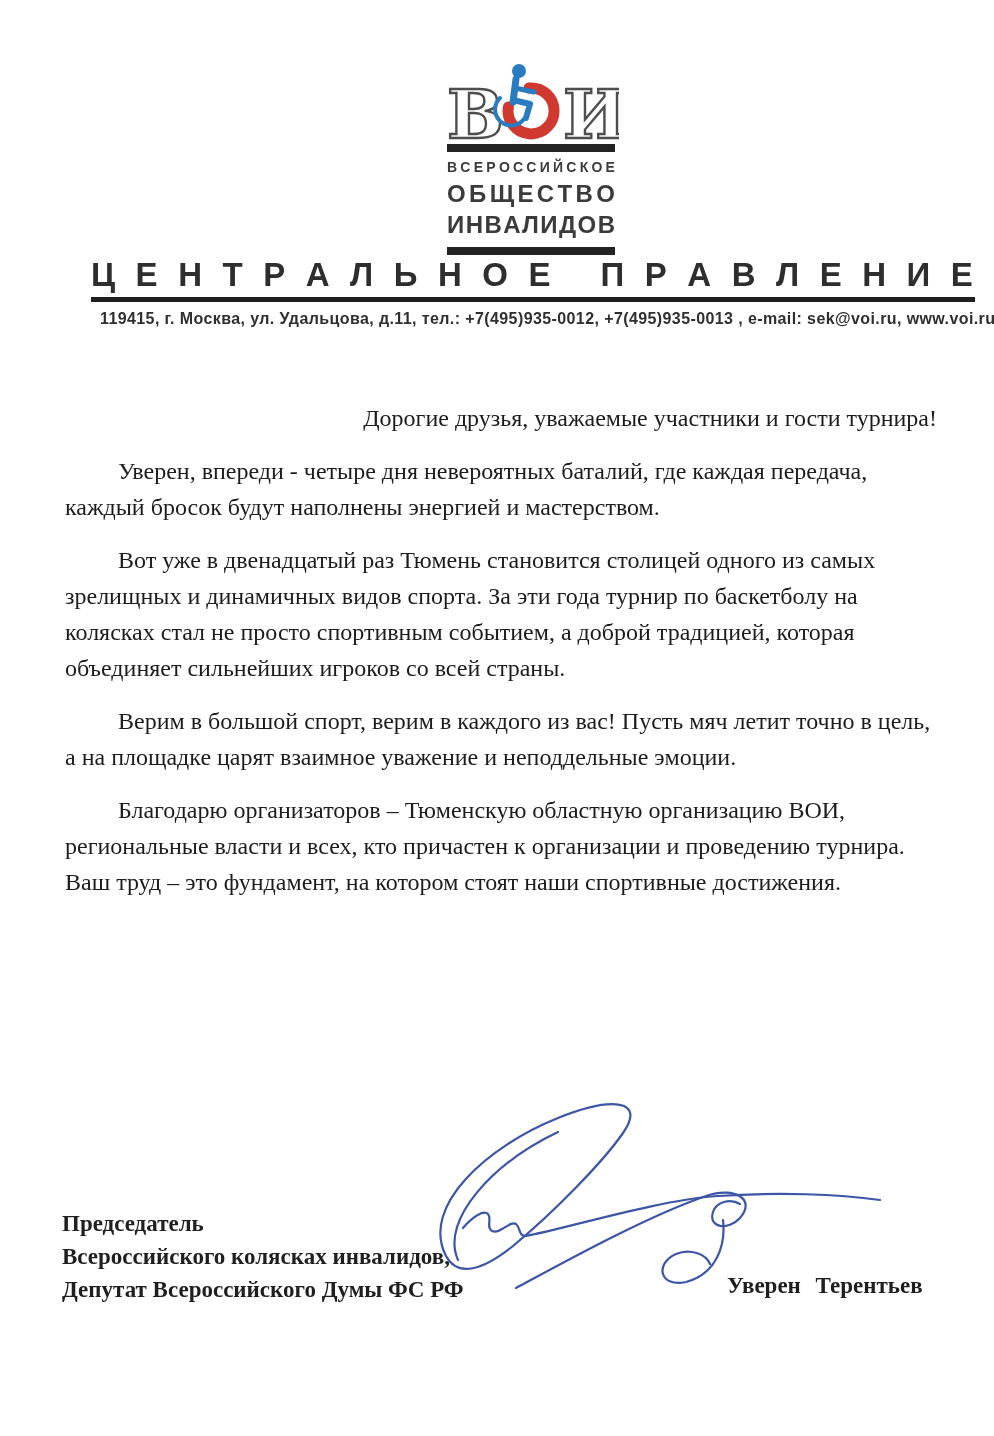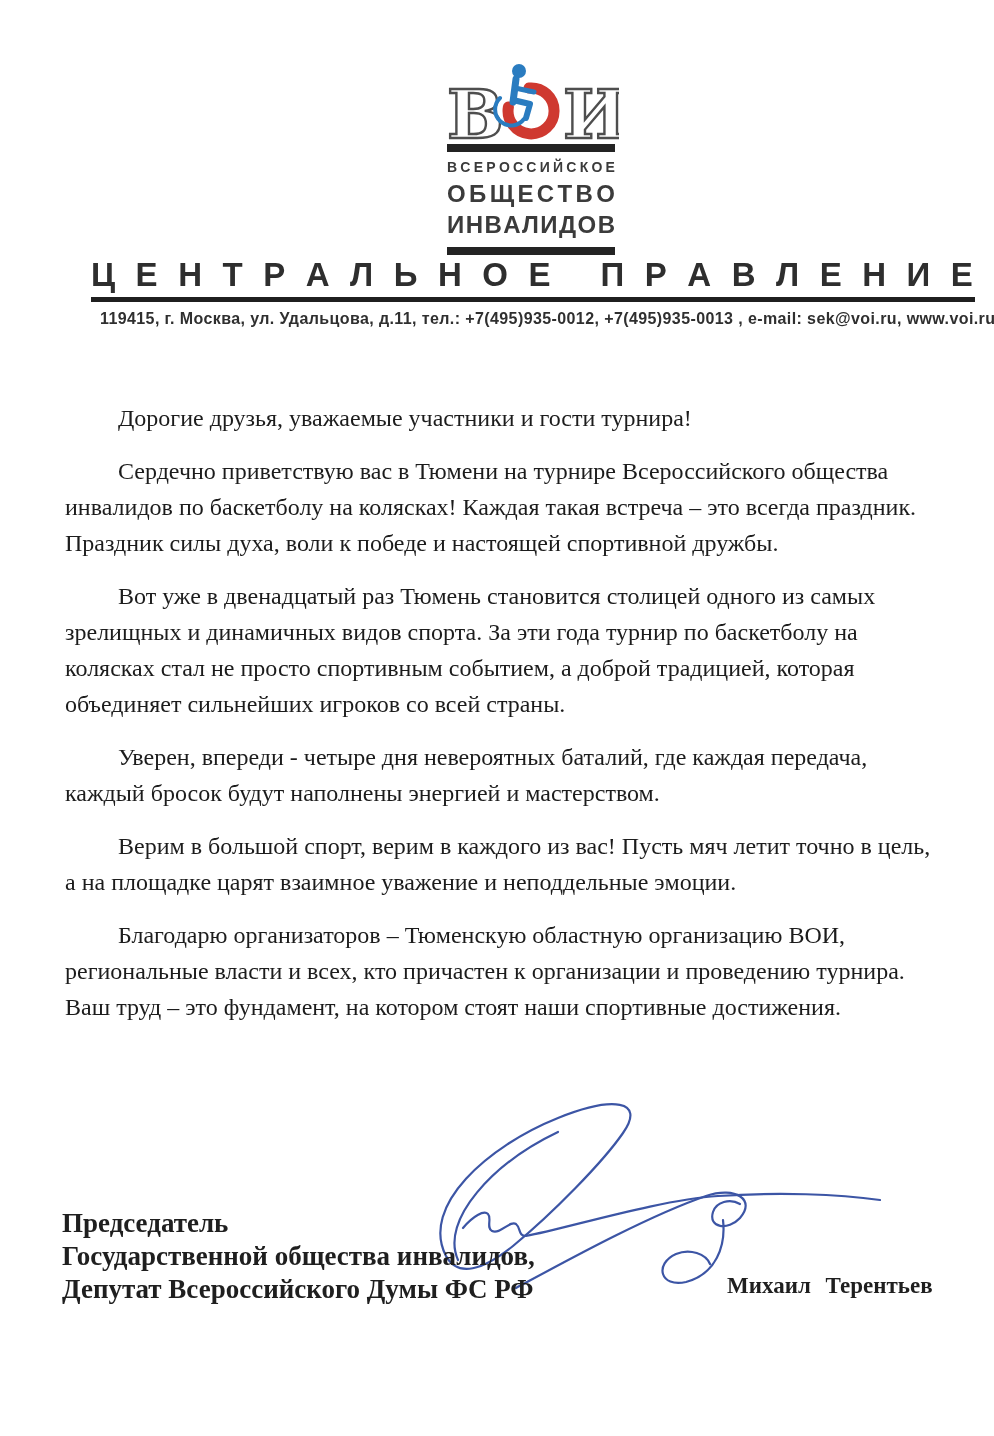--- a/index.html
+++ b/index.html
@@ -25,27 +25,27 @@
     color:#2e2e2e;
   }
   .thick-rule{position:absolute;left:91px;top:297px;width:884px;height:5px;background:#1f1f1f}
   .address{
     position:absolute;left:91px;top:310px;width:896px;
     font-family:"Liberation Sans",sans-serif;font-size:16px;color:#2f2f2f;
     letter-spacing:.4px;white-space:nowrap;font-weight:600;margin-left:9px;
   }
   
   .body-text{position:absolute;left:65px;top:400px;width:872px;font-size:24px;line-height:36px}
-  .salutation{text-align:left;margin:0 0 15px 0;text-indent:0}
+  .salutation{text-align:right;margin:0 0 15px 0;text-indent:0}
   .body-text p{margin:0 0 17px 0;text-indent:53px}
   
   .sig-svg{position:absolute;left:418px;top:1088px}
   .footer-left{
     position:absolute;left:62px;top:1207px;
-    font-weight:700;font-size:27px;line-height:33px;color:#1f1f1f;
+    font-weight:700;font-size:23px;line-height:33px;color:#1f1f1f;
   }
   .footer-name{
     position:absolute;left:727px;top:1273px;
     font-weight:700;font-size:23px;color:#1f1f1f;word-spacing:9px;white-space:nowrap;
   }
   .outline-letter{
     font-family:"DejaVu Serif",serif;font-weight:bold;font-size:67px;
     fill:#ffffff;stroke:#4e4e4e;stroke-width:2.4px;
   }
 </style>
@@ -128,35 +128,34 @@
     <span>Е</span>
     <span>Н</span>
     <span>И</span>
     <span>Е</span>
   </div>
 <div class="thick-rule"></div>
 <div class="address">119415, г. Москва, ул. Удальцова, д.11,  тел.: +7(495)935-0012, +7(495)935-0013 ,  e-mail: sek@voi.ru,  www.voi.ru</div>
 
 <div class="body-text">
   <p class="salutation">Дорогие друзья, уважаемые участники и гости турнира!</p>
-  <p>Сердечно приветствую вас в Тюмени на турнире Всероссийского общества инвалидов по баскетболу на колясках! Каждая такая встреча – это всегда праздник. Праздник силы духа, воли к победе и настоящей спортивной дружбы.</p>
+  <p>Уверен, впереди - четыре дня невероятных баталий, где каждая передача, каждый бросок будут наполнены энергией и мастерством.</p>
   <p>Вот уже в двенадцатый раз Тюмень становится столицей одного из самых зрелищных и динамичных видов спорта. За эти года турнир по баскетболу на колясках стал не просто спортивным событием, а доброй традицией, которая объединяет сильнейших игроков со всей страны.</p>
-  <p>Уверен, впереди - четыре дня невероятных баталий, где каждая передача, каждый бросок будут наполнены энергией и мастерством.</p>
   <p>Верим в большой спорт, верим в каждого из вас! Пусть мяч летит точно в цель, а на площадке царят взаимное уважение и неподдельные эмоции.</p>
   <p>Благодарю организаторов – Тюменскую областную организацию ВОИ, региональные власти и всех, кто причастен к организации и проведению турнира. Ваш труд – это фундамент, на котором стоят наши спортивные достижения.</p>
 </div>
 
 <svg class="sig-svg" width="480" height="210" viewBox="0 0 480 210">
   <g fill="none" stroke-width="2.2" stroke-linecap="round" stroke-linejoin="round" stroke="#3c55a5">
     <path d="M 28 168 C 2 118, 70 58, 140 30 C 195 8, 228 12, 205 45 C 185 74, 135 125, 95 158 C 65 182, 40 190, 28 168"></path>
     <path d="M 40 172 C 22 132, 75 75, 140 44"></path>
     <path d="M 45 140 C 55 128, 66 122, 70 126 C 74 130, 68 140, 74 143 C 82 147, 92 132, 98 136 C 103 140, 100 148, 108 148 C 150 140, 240 112, 300 108 C 360 104, 420 106, 462 112"></path>
     <path d="M 98 200 C 150 172, 230 128, 288 108 C 318 98, 338 112, 322 130 C 310 143, 290 140, 295 124 C 298 114, 312 110, 322 116"></path>
     <path d="M 305 132 C 308 158, 298 186, 268 194 C 242 200, 236 176, 258 166 C 272 160, 288 166, 292 176"></path>
   </g>
 </svg>
 
 <div class="footer-left">
   <div>Председатель</div>
-  <div>Государственной общества инвалидов,</div>
+  <div>Всероссийского колясках инвалидов,</div>
   <div>Депутат Всероссийского Думы ФС РФ</div>
 </div>
-<div class="footer-name">Михаил Терентьев</div>
+<div class="footer-name">Уверен Терентьев</div>
 
 </body></html>

